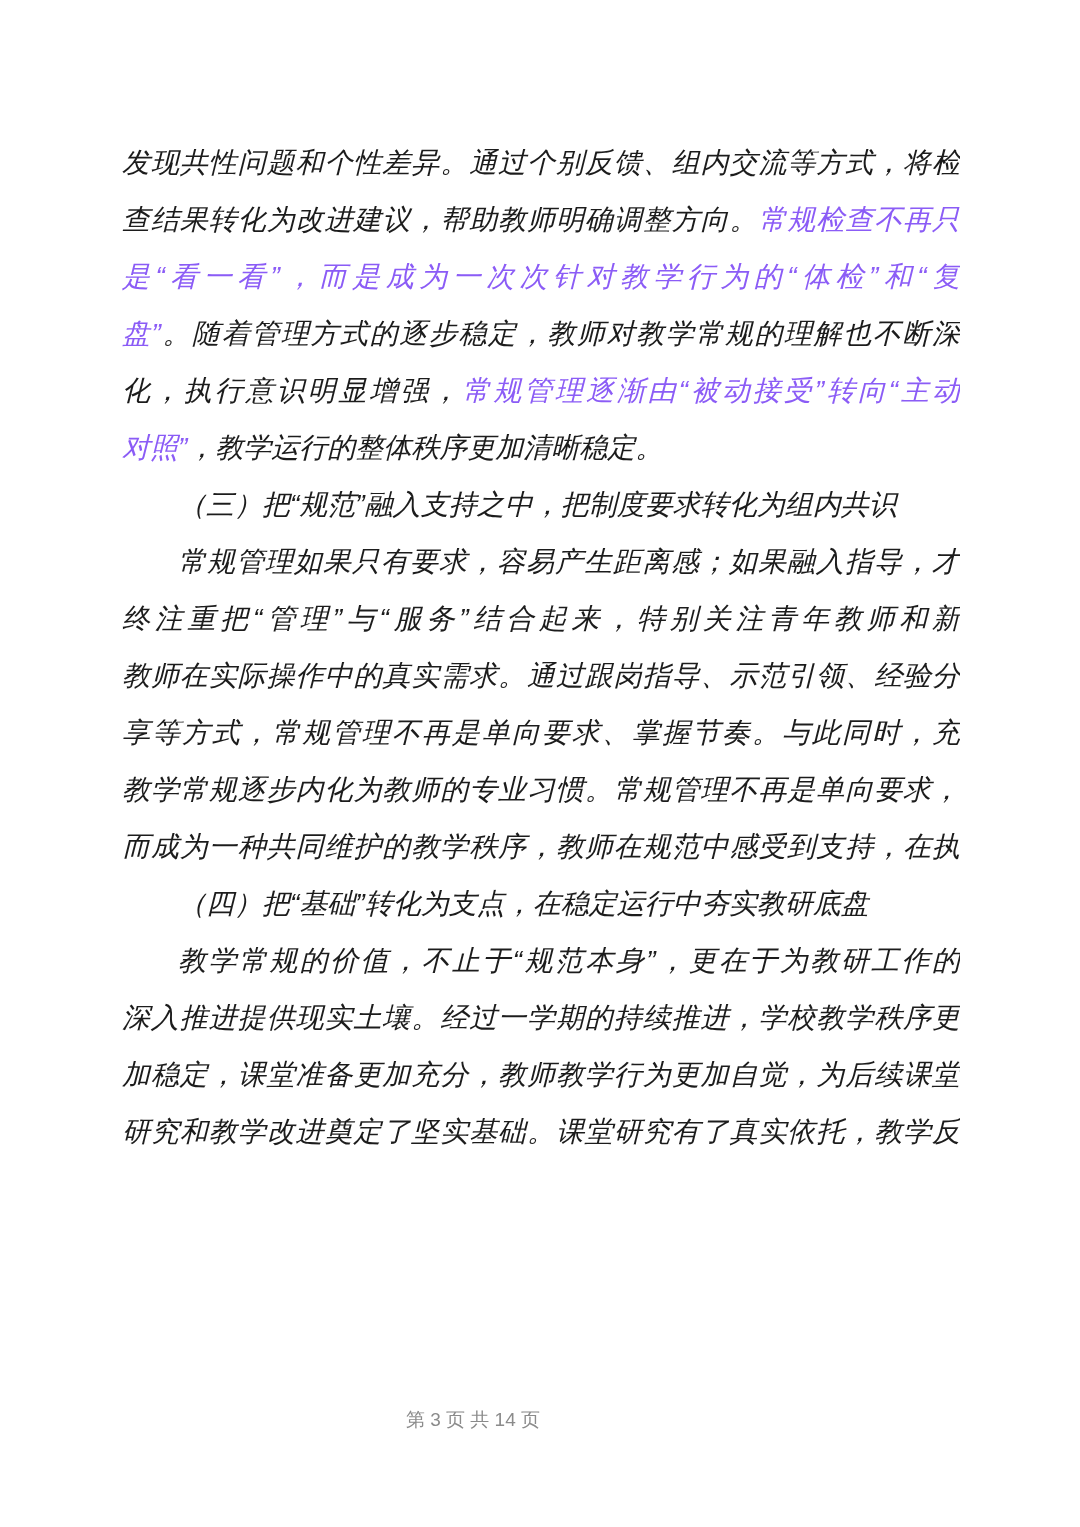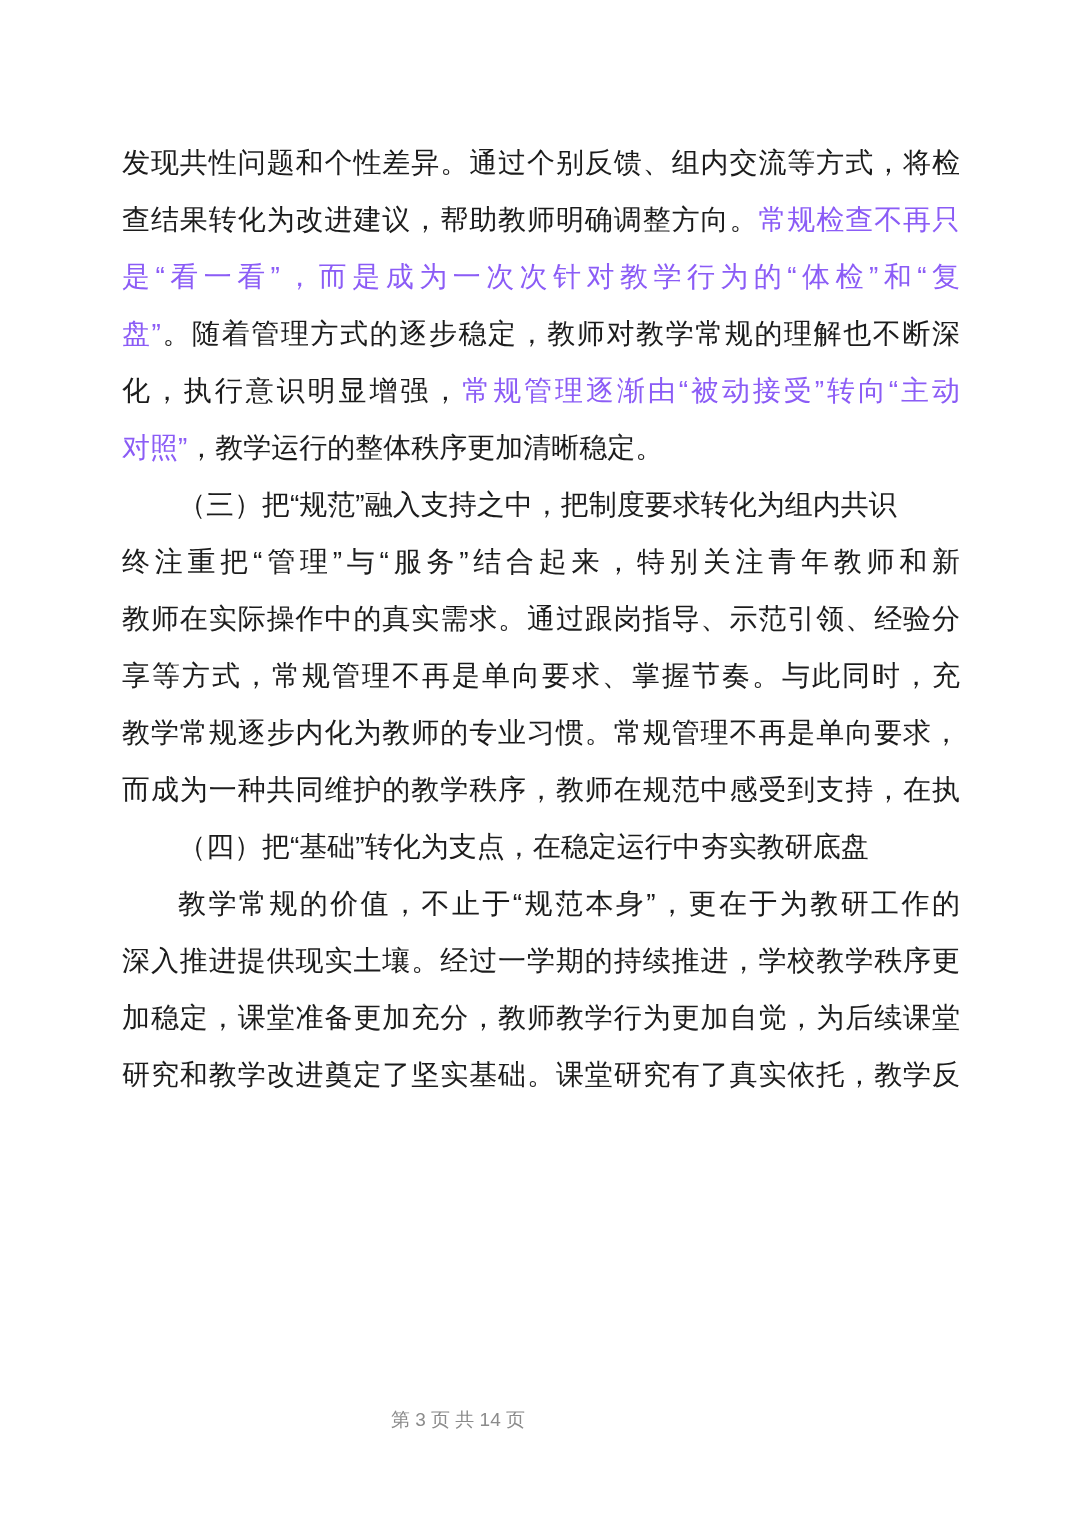--- a/index.html
+++ b/index.html
@@ -11,52 +11,54 @@
     overflow: hidden;
   }
   .doc-body {
     position: absolute;
     left: 122px; top: 134px;
     width: 838px;
     font-size: 28px;
     line-height: 57px;
     color: #1c1c1c;
     letter-spacing: 0;
+    font-style: italic;
   }
   .line {
     height: 57px;
     text-align: justify;
     text-justify: inter-character;
     overflow: hidden;
   }
   .line.just { text-align-last: justify; }
   .line.indent { text-indent: 56px; }
   .seg-red { color: #8b5cf6; }
   .page-footer {
     position: absolute;
-    left: 0; top: 1405px;
+    left: 15px; top: 1405px;
     width: 916px;
     text-align: center;
     font-size: 19px;
     line-height: 30px;
     color: #8b8b8b;
   }
 </style>
 </head>
 <body>
 
 <main>
   <div class="doc-body">
       <div class="line just"><span>发现共性问题和个性差异。通过个别反馈、组内交流等方式，将检</span></div>
       <div class="line just"><span>查结果转化为改进建议，帮助教师明确调整方向。</span><span class="seg-red">常规检查不再只</span></div>
       <div class="line just"><span class="seg-red">是“看一看”，而是成为一次次针对教学行为的“体检”和“复</span></div>
       <div class="line just"><span class="seg-red">盘”</span><span>。随着管理方式的逐步稳定，教师对教学常规的理解也不断深</span></div>
       <div class="line just"><span>化，执行意识明显增强，</span><span class="seg-red">常规管理逐渐由“被动接受”转向“主动</span></div>
       <div class="line"><span class="seg-red">对照”</span><span>，教学运行的整体秩序更加清晰稳定。</span></div>
       <div class="line indent"><span>（三）把“规范”融入支持之中，把制度要求转化为组内共识</span></div>
+      <div class="line just indent"><span>常规管理如果只有要求，容易产生距离感；如果融入指导，才</span></div>
       <div class="line just"><span>终注重把“管理”与“服务”结合起来，特别关注青年教师和新</span></div>
       <div class="line just"><span>教师在实际操作中的真实需求。通过跟岗指导、示范引领、经验分</span></div>
       <div class="line just"><span>享等方式，常规管理不再是单向要求、掌握节奏。与此同时，充</span></div>
       <div class="line just"><span>教学常规逐步内化为教师的专业习惯。常规管理不再是单向要求，</span></div>
       <div class="line just"><span>而成为一种共同维护的教学秩序，教师在规范中感受到支持，在执</span></div>
       <div class="line indent"><span>（四）把“基础”转化为支点，在稳定运行中夯实教研底盘</span></div>
       <div class="line just indent"><span>教学常规的价值，不止于“规范本身”，更在于为教研工作的</span></div>
       <div class="line just"><span>深入推进提供现实土壤。经过一学期的持续推进，学校教学秩序更</span></div>
       <div class="line just"><span>加稳定，课堂准备更加充分，教师教学行为更加自觉，为后续课堂</span></div>
       <div class="line just"><span>研究和教学改进奠定了坚实基础。课堂研究有了真实依托，教学反</span></div>

